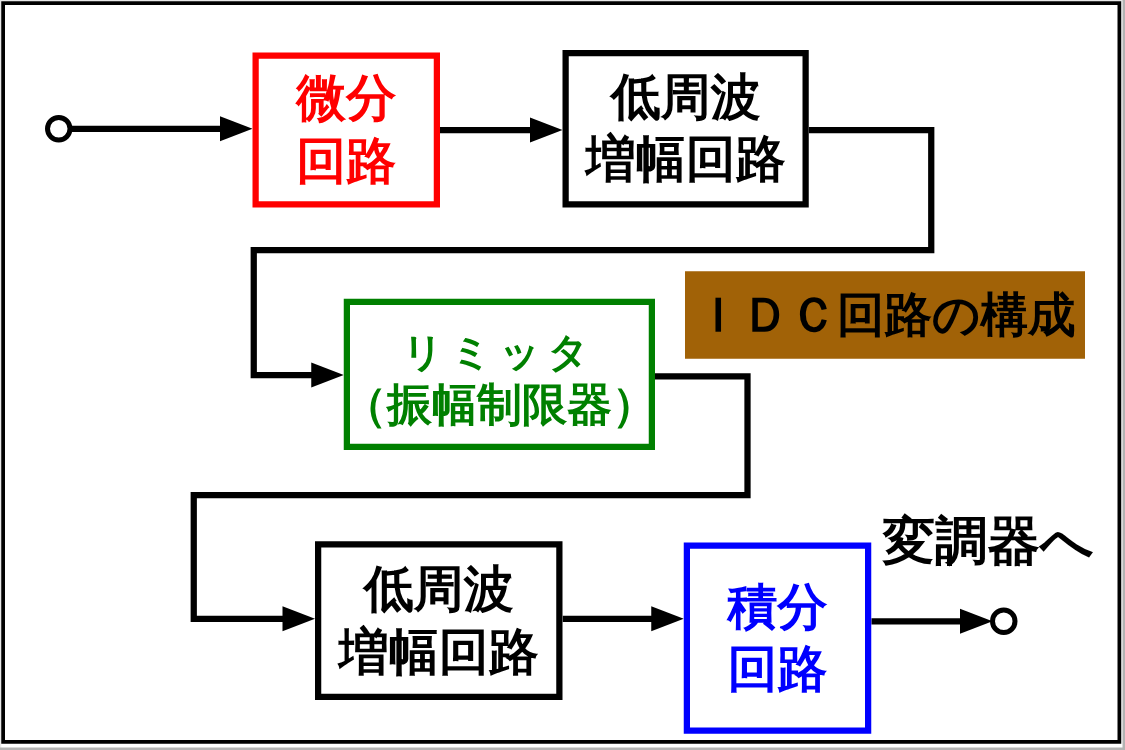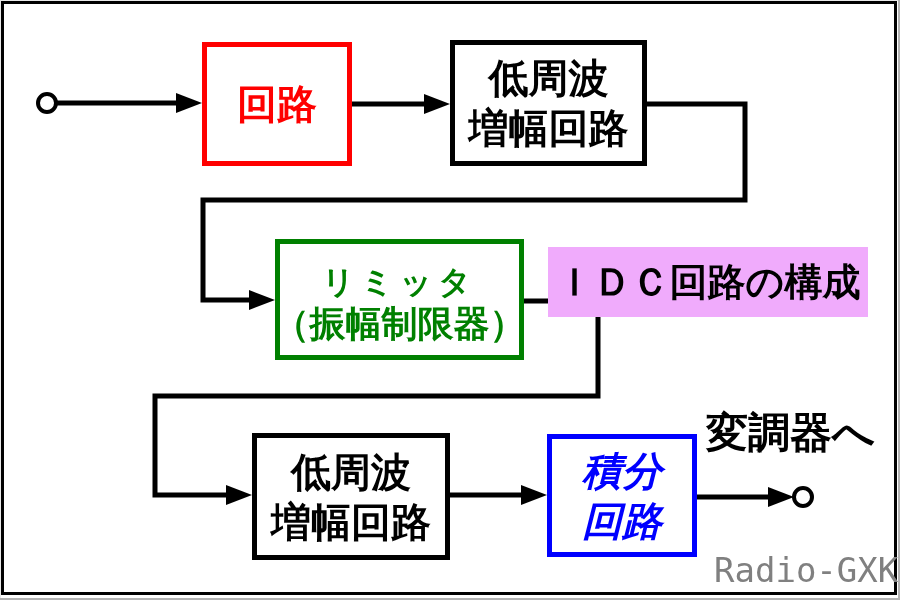--- a/index.html
+++ b/index.html
@@ -26,21 +26,21 @@
     align-items:center; justify-content:center;
     text-align:center; font-weight:bold;
     box-sizing:border-box;
     white-space:nowrap;
   }
   .block .ln { font-size:40px; line-height:50px; }
   .block-diff      { left:202px; top:42px;  width:150px; height:124px; }
   .block-af-top    { left:450px; top:40px;  width:197px; height:126px; }
   .block-limiter   { left:275px; top:239px; width:249px; height:121px; }
   .block-af-bottom { left:252px; top:433px; width:198px; height:127px; }
-  .block-integ     { left:547px; top:434px; width:150px; height:123px;font-style:italic; }
+  .block-integ     { left:547px; top:434px; width:150px; height:153px; }
 
   .limiter-title    { font-size:32px; line-height:48px; letter-spacing:6px; }
   .limiter-subtitle { font-size:36px; line-height:36px; }
 
   .idc-banner {
     position:absolute; left:548px; top:217px;
     width:320px; height:70px;
     display:flex; align-items:center; justify-content:center;
     font-size:38px; font-weight:bold; white-space:nowrap;
   }
@@ -86,20 +86,21 @@
 
     <line x1="450" y1="495" x2="523" y2="495" stroke="#000000" stroke-width="5"></line>
     <polygon points="521,485 547,495 521,505" fill="#000000"></polygon>
 
     <line x1="697" y1="497" x2="770" y2="497" stroke="#000000" stroke-width="5"></line>
     <polygon points="768,487 794,497 768,507" fill="#000000"></polygon>
     <circle cx="803" cy="497" r="9" fill="#ffffff" stroke="#000000" stroke-width="4"></circle>
   </svg>
 
   <div class="block block-diff" style="border-color: rgb(255, 0, 0); color: rgb(255, 0, 0);">
+    <span class="ln">微分</span>
     <span class="ln">回路</span>
   </div>
 
   <div class="block block-af-top" style="border-color: rgb(0, 0, 0); color: rgb(0, 0, 0);">
     <span class="ln">低周波</span>
     <span class="ln">増幅回路</span>
   </div>
 
   <div class="block block-limiter" style="border-color: rgb(0, 128, 0); color: rgb(0, 128, 0);">
     <span class="limiter-title">リミッタ</span>
@@ -109,20 +110,19 @@
   <div class="block block-af-bottom" style="border-color: rgb(0, 0, 0); color: rgb(0, 0, 0);">
     <span class="ln">低周波</span>
     <span class="ln">増幅回路</span>
   </div>
 
   <div class="block block-integ" style="border-color: rgb(0, 0, 255); color: rgb(0, 0, 255);">
     <span class="ln">積分</span>
     <span class="ln">回路</span>
   </div>
 
-  <div class="idc-banner" style="background-color: #f0abfc; color: rgb(0, 0, 0); margin-top: 30px;">ＩＤＣ回路の構成</div>
+  <div class="idc-banner" style="background-color: #a16207; color: rgb(0, 0, 0);">ＩＤＣ回路の構成</div>
 
 
   <div class="label-to-modulator">変調器へ</div>
 
-  <div class="watermark" style="color: rgb(128, 128, 128);">Radio-GXK</div>
 
 </div>
 
 </body></html>

